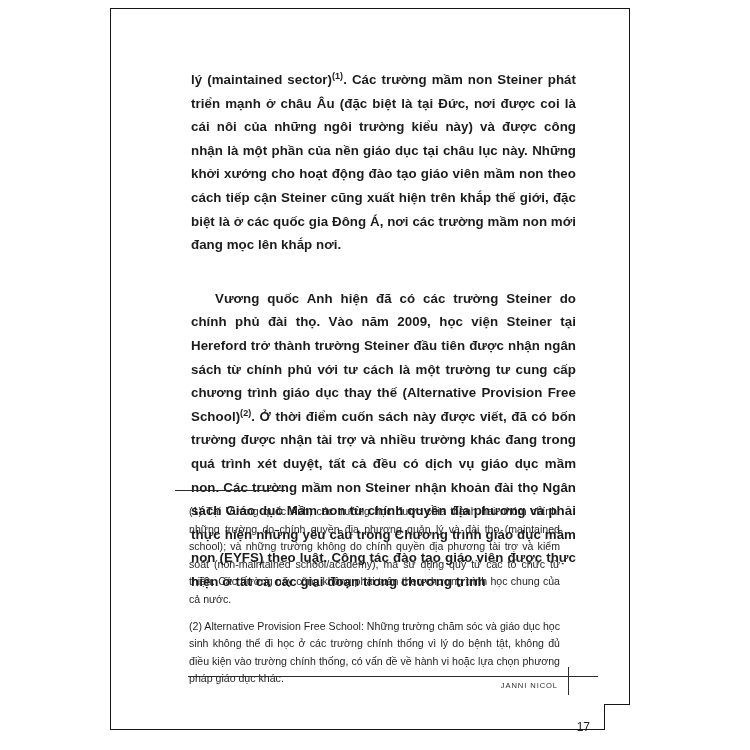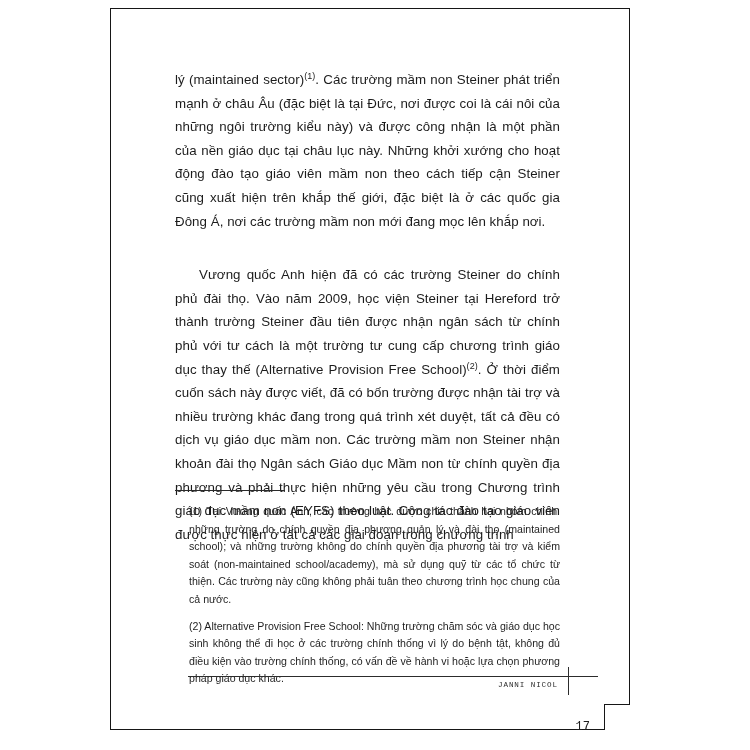--- a/index.html
+++ b/index.html
@@ -47,23 +47,24 @@
     width: 26px;
     height: 26px;
     background: #ffffff;
     border-left: 1px solid #161616;
     border-top: 1px solid #161616;
     box-sizing: border-box;
   }
 
   .content {
     position: absolute;
-    left: 175px;
+    left: 191px;
     top: 68px;
     width: 385px;
+    font-weight: bold;
   }
 
   .body-par {
     margin: 0 0 0 0;
     font-size: 13.3px;
     line-height: 23.6px;
     color: #1c1c1c;
     text-align: justify;
     text-justify: inter-word;
     letter-spacing: 0.05px;
@@ -100,21 +101,20 @@
     text-align: justify;
     margin: 0 0 9px 14px;
   }
 
   .footer {
     position: absolute;
     left: 188px;
     top: 676px;
     width: 410px;
     height: 26px;
-    font-family: Liberation Mono, monospace;
   }
   .footer-rule {
     position: absolute;
     left: 0;
     top: 0;
     width: 410px;
     height: 1px;
     background: #2c2c2c;
   }
   .footer-author {

